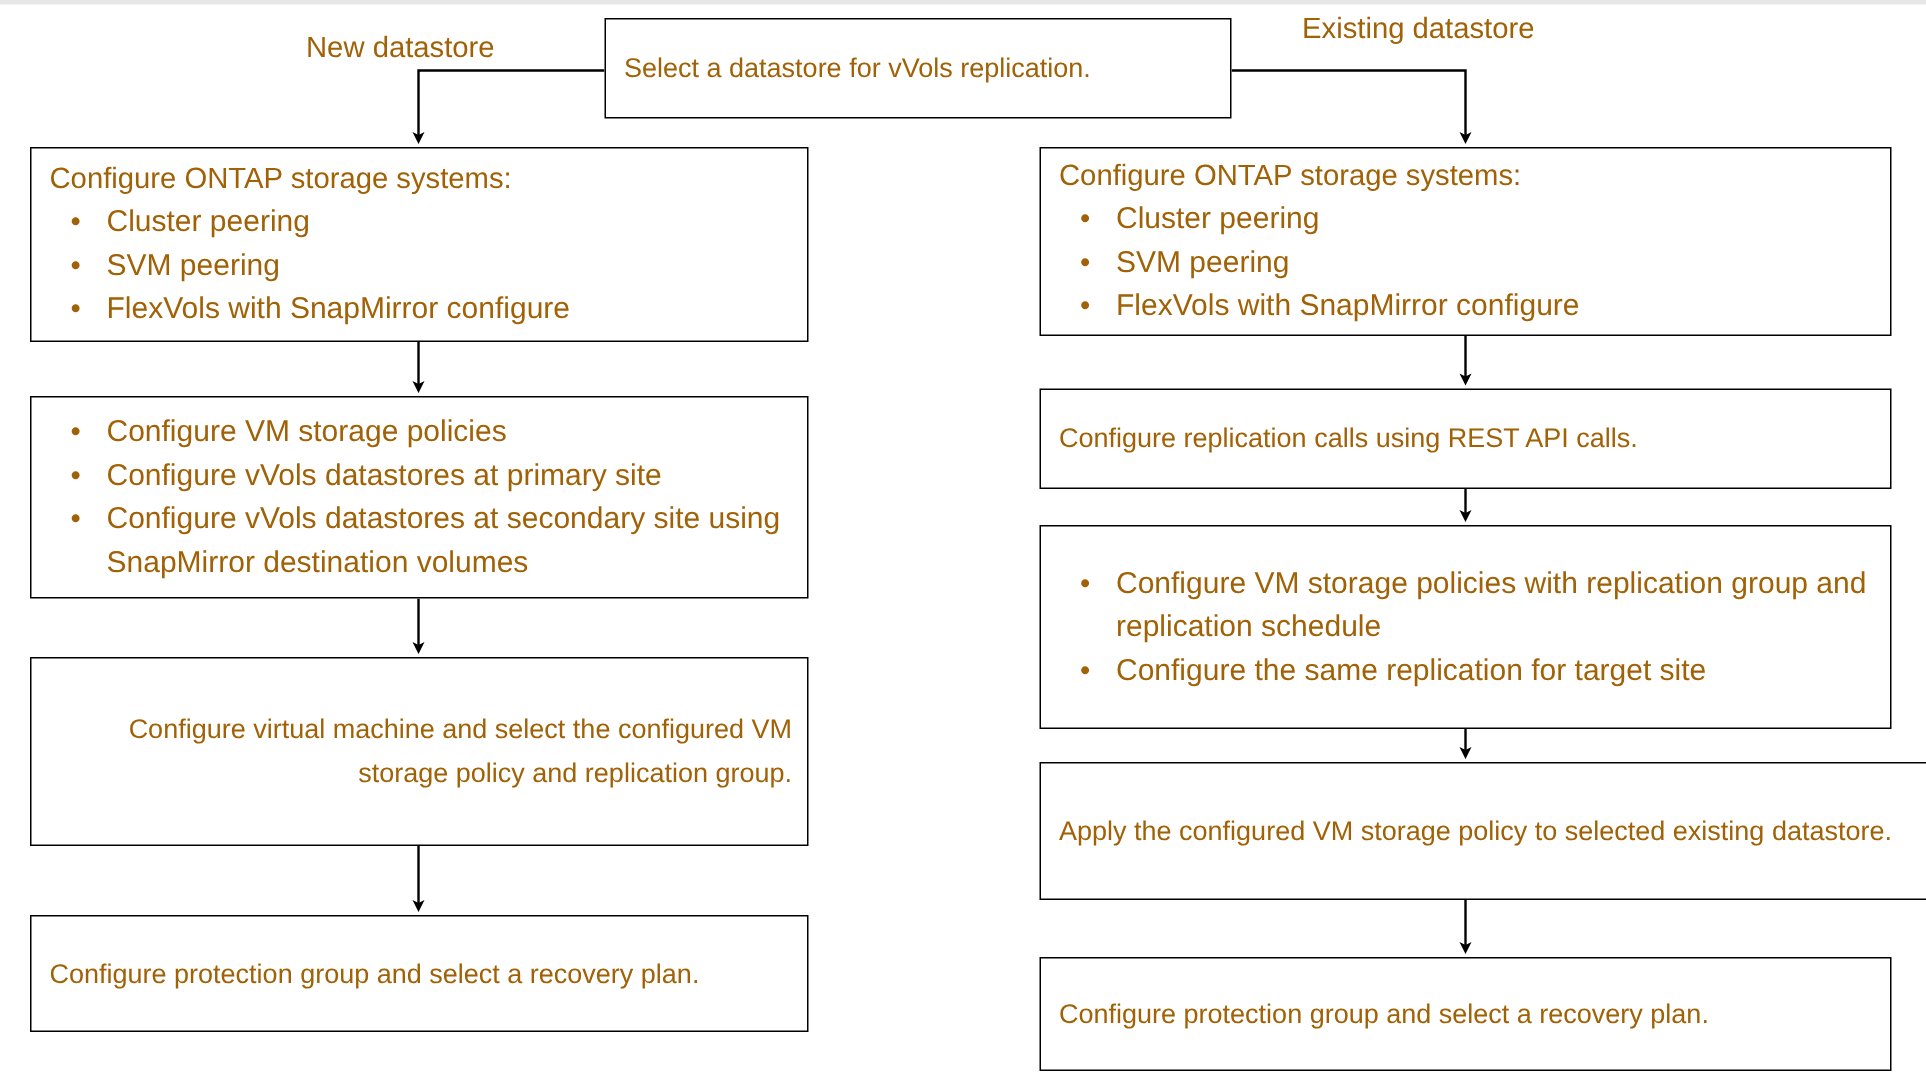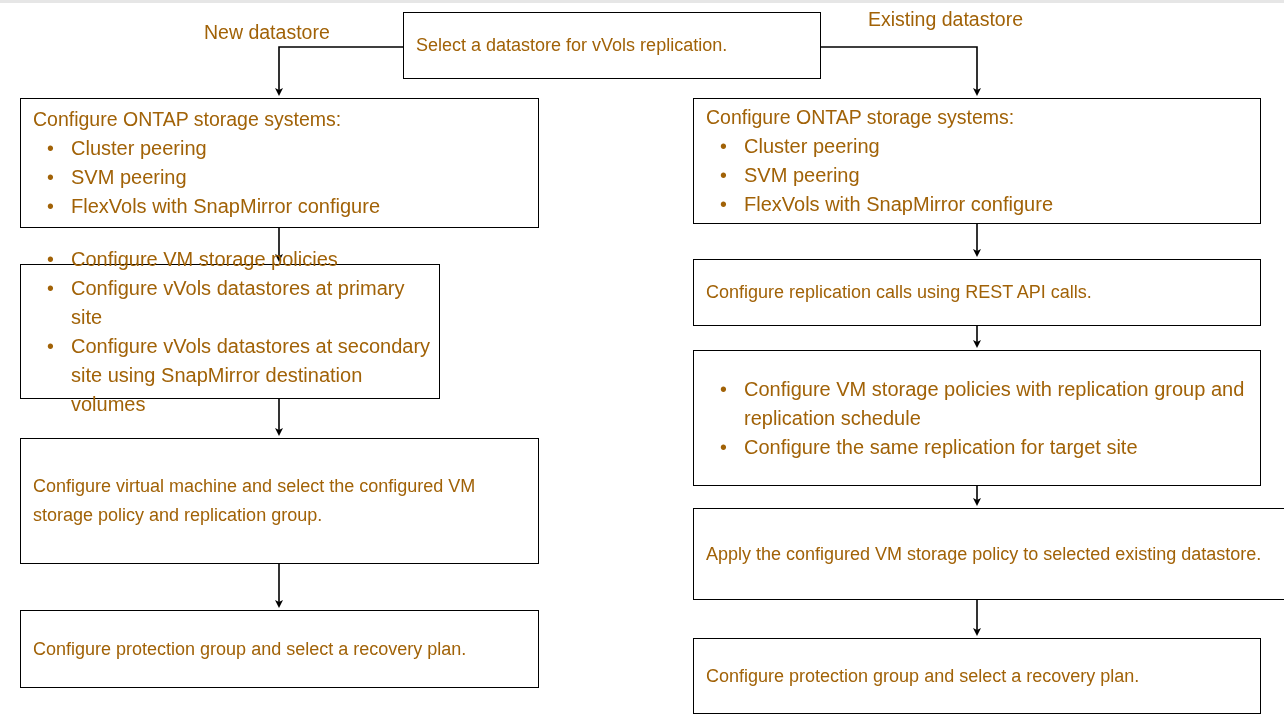--- a/index.html
+++ b/index.html
@@ -119,29 +119,29 @@
 
   <div class="node" style="left:20px; top:98px; width:519px; height:130px;">
     <div class="node-line">Configure ONTAP storage systems:</div>
     <ul class="bullets">
       <li>Cluster peering</li>
       <li>SVM peering</li>
       <li>FlexVols with SnapMirror configure</li>
     </ul>
   </div>
 
-  <div class="node" style="left:20px; top:264px; width:420px; height:135px;">
+  <div class="node" style="left:20px; top:264px; width:519px; height:135px;">
     <ul class="bullets">
       <li>Configure VM storage policies</li>
       <li>Configure vVols datastores at primary site</li>
       <li>Configure vVols datastores at secondary site using SnapMirror destination volumes</li>
     </ul>
   </div>
 
-  <div class="node" style="left:20px; top:438px; width:519px; height:126px;">
+  <div class="node" style="left:20px; top:438px; width:519px; height:126px;text-align:right;">
     <div class="node-para">Configure virtual machine and select the configured VM storage policy and replication group.</div>
   </div>
 
   <div class="node" style="left:20px; top:610px; width:519px; height:78px;">
     <div class="node-para">Configure protection group and select a recovery plan.</div>
   </div>
 
   <div class="node" style="left:693px; top:98px; width:568px; height:126px;">
     <div class="node-line">Configure ONTAP storage systems:</div>
     <ul class="bullets">

